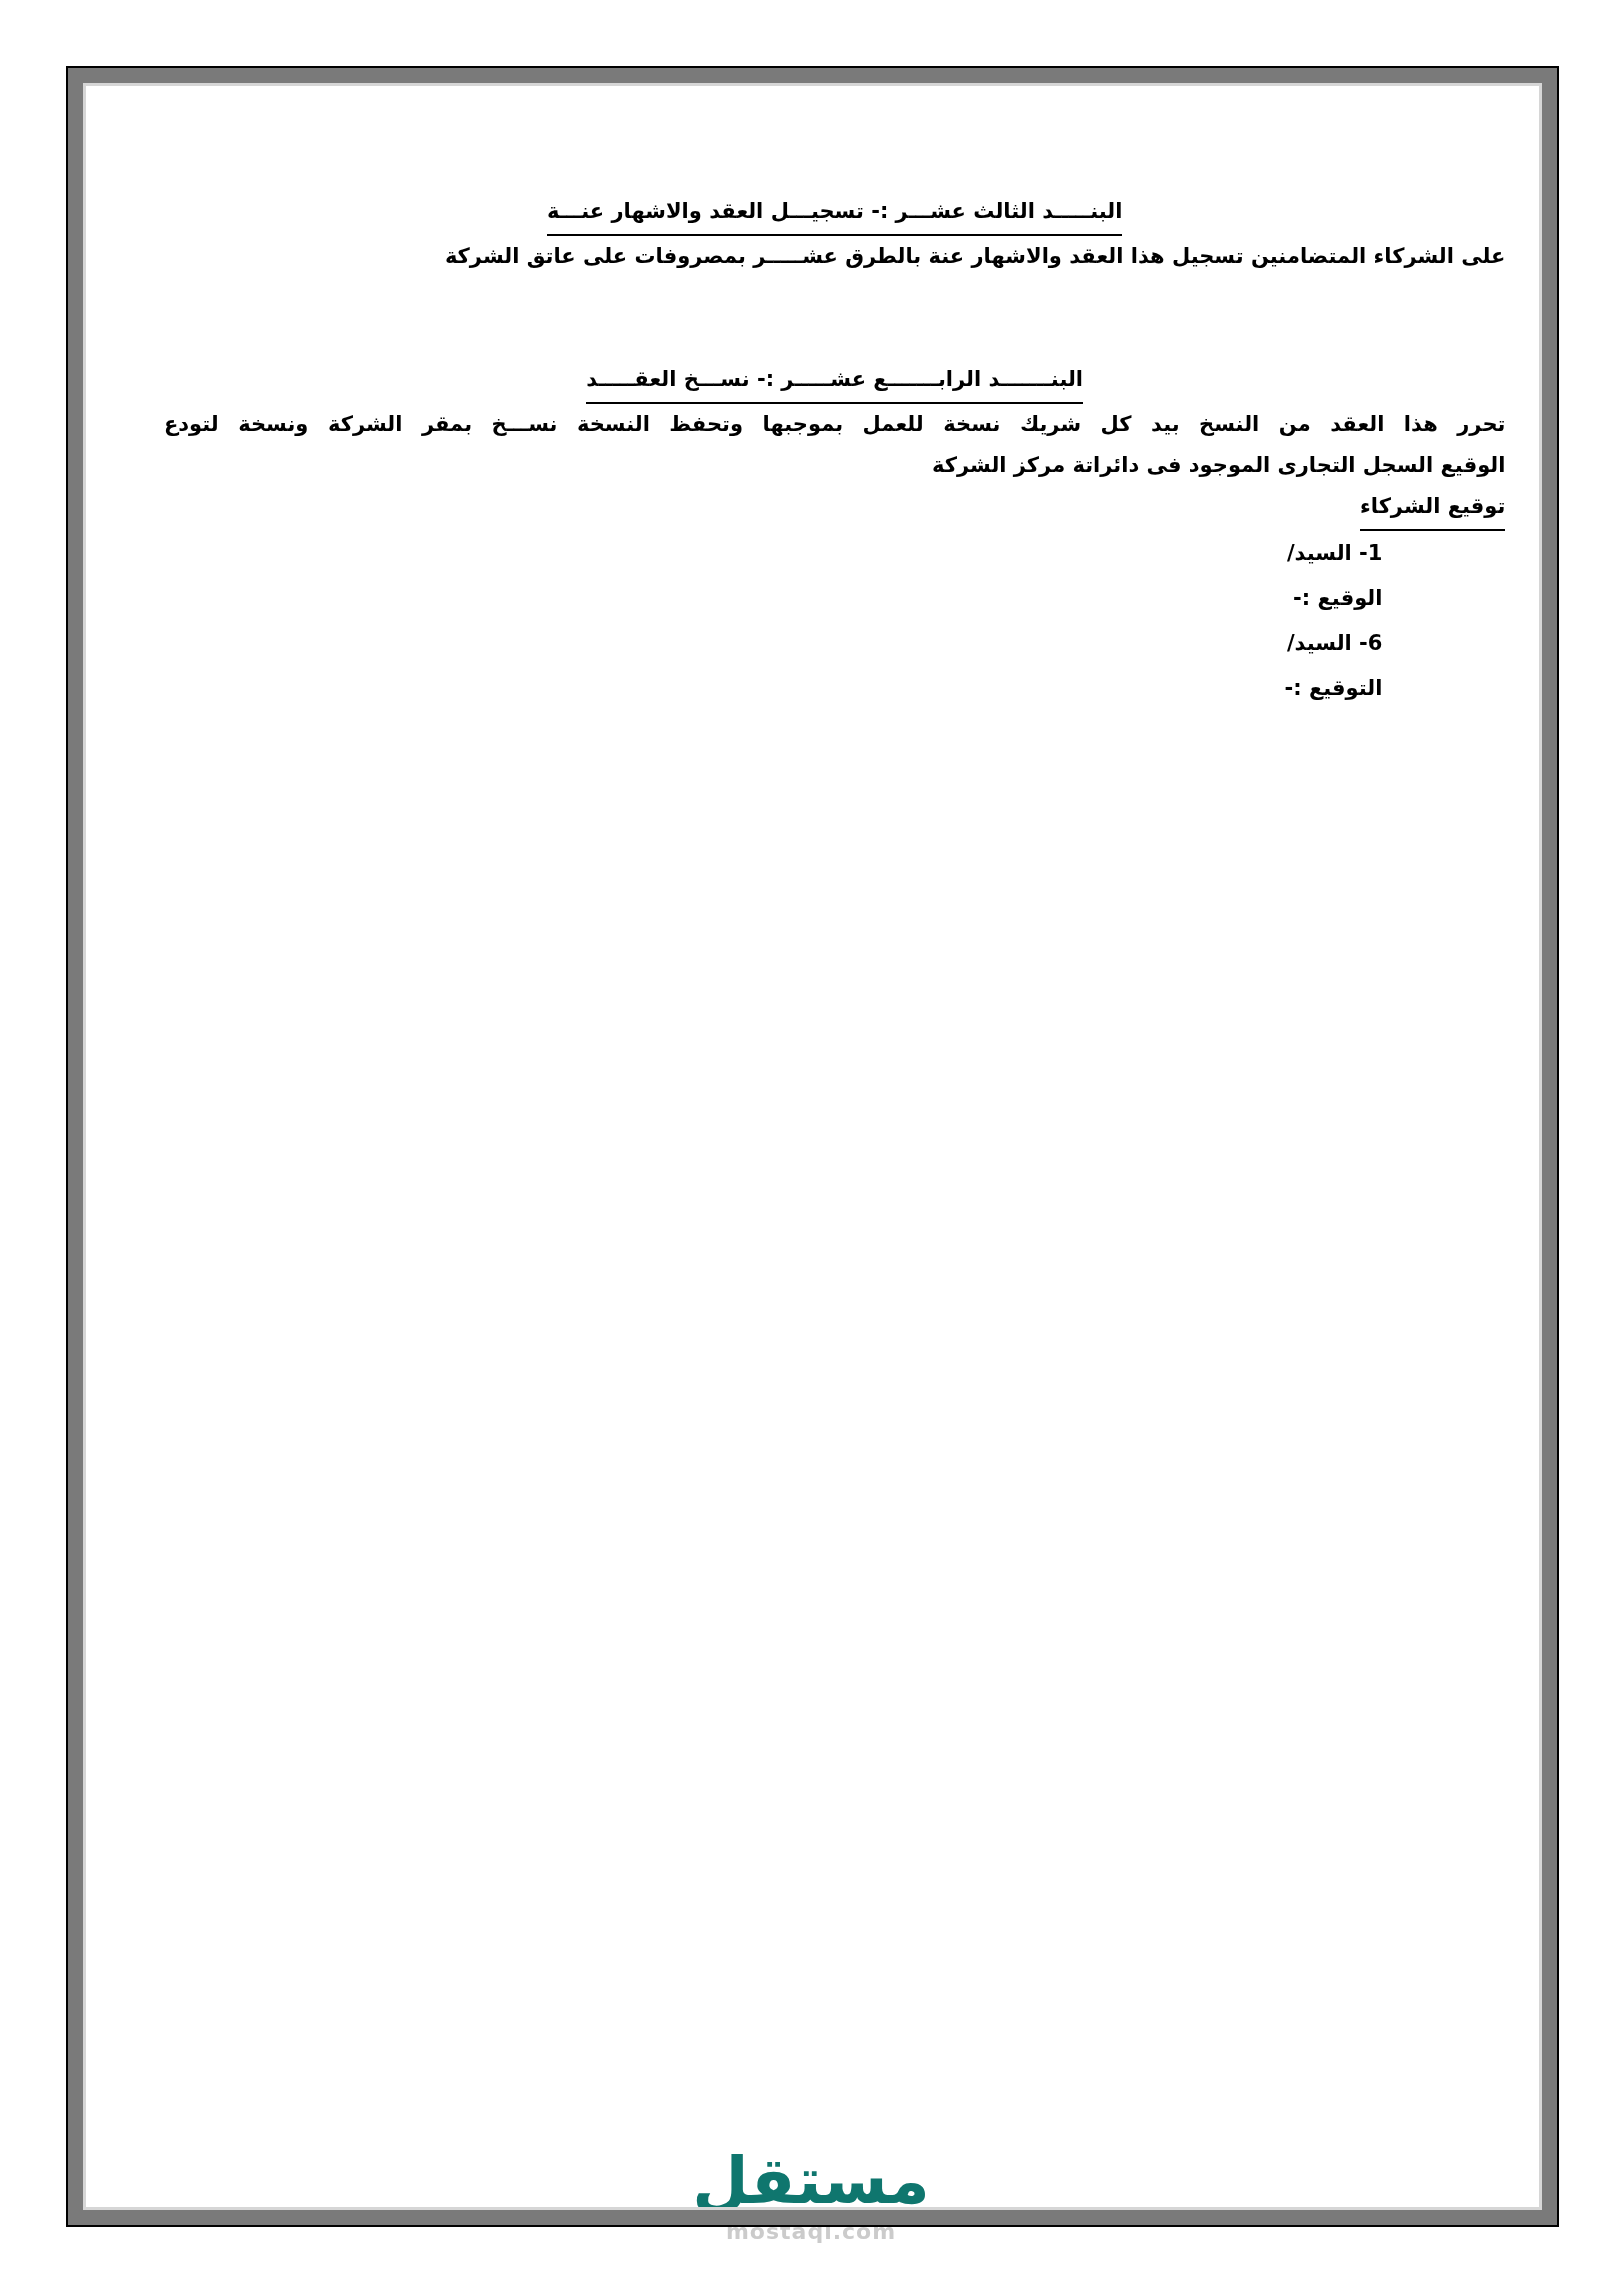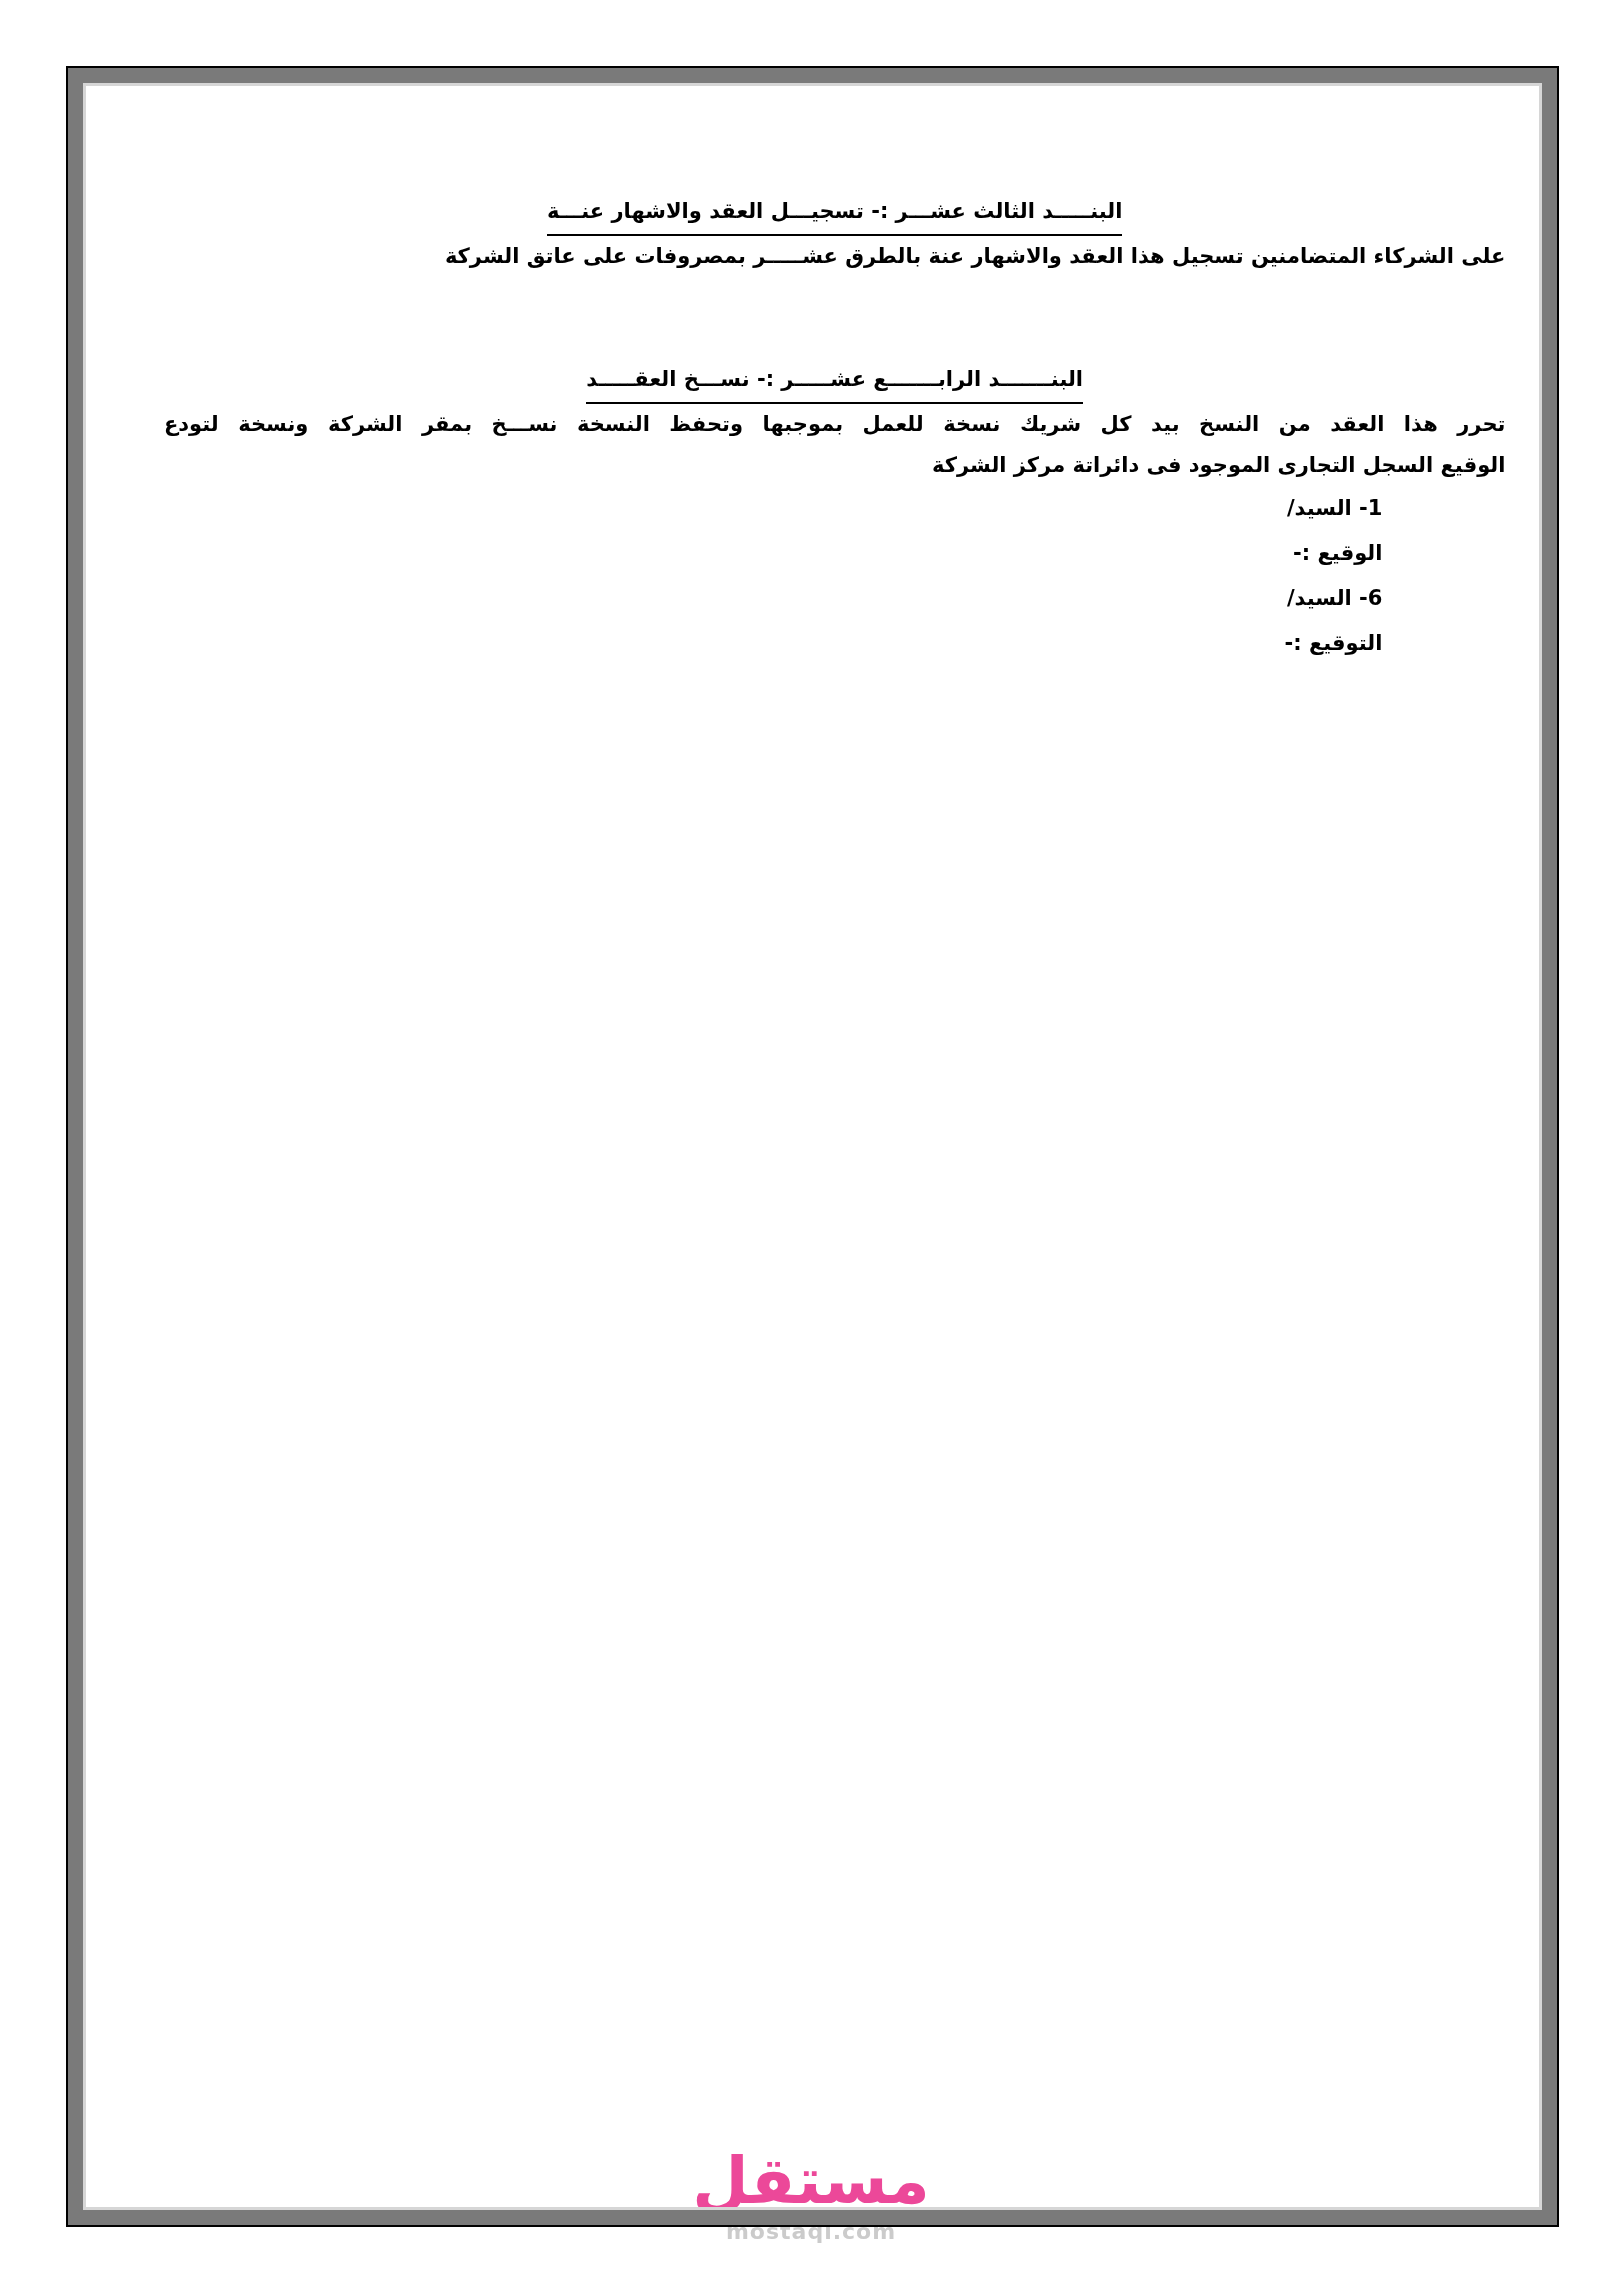--- a/index.html
+++ b/index.html
@@ -103,21 +103,21 @@
     letter-spacing: 1px;
     margin-top: 7.8px;
   }
 </style>
 </head>
 <body>
 
 <div class="page">
 
   <div class="watermark">
-    <div class="wm-ar" style="color:#ec4899;">مستقل</div>
+    <div class="wm-ar" style="color:#0f766e;">مستقل</div>
     <div class="wm-en" style="color:#cbcbcb;">mostaql.com</div>
   </div>
 
   <div class="frame">
     <div class="frame-mid">
       <div class="frame-inner"></div>
     </div>
   </div>
 
   <div class="content">
@@ -131,20 +131,23 @@
     <div class="gap"></div>
 
     <div class="title-line">
       <span class="u">البنـــــــد الرابـــــــع عشـــــر :- نســـخ العقـــــد</span>
     </div>
 
     <div class="line-justify">تحرر هذا العقد من النسخ بيد كل شريك نسخة للعمل بموجبها وتحفظ النسخة نســـخ بمقر الشركة ونسخة لتودع</div>
 
     <div>الوقيع السجل التجارى الموجود فى دائراتة مركز الشركة</div>
 
+    <div class="sig-heading">
+      <span class="u">توقيع الشركاء</span>
+    </div>
 
     <div class="sig-list">
       <div class="sig-item">1- السيد/</div>
       <div class="sig-item">الوقيع :-</div>
       <div class="sig-item">6- السيد/</div>
       <div class="sig-item">التوقيع :-</div>
     </div>
 
   </div>
 

